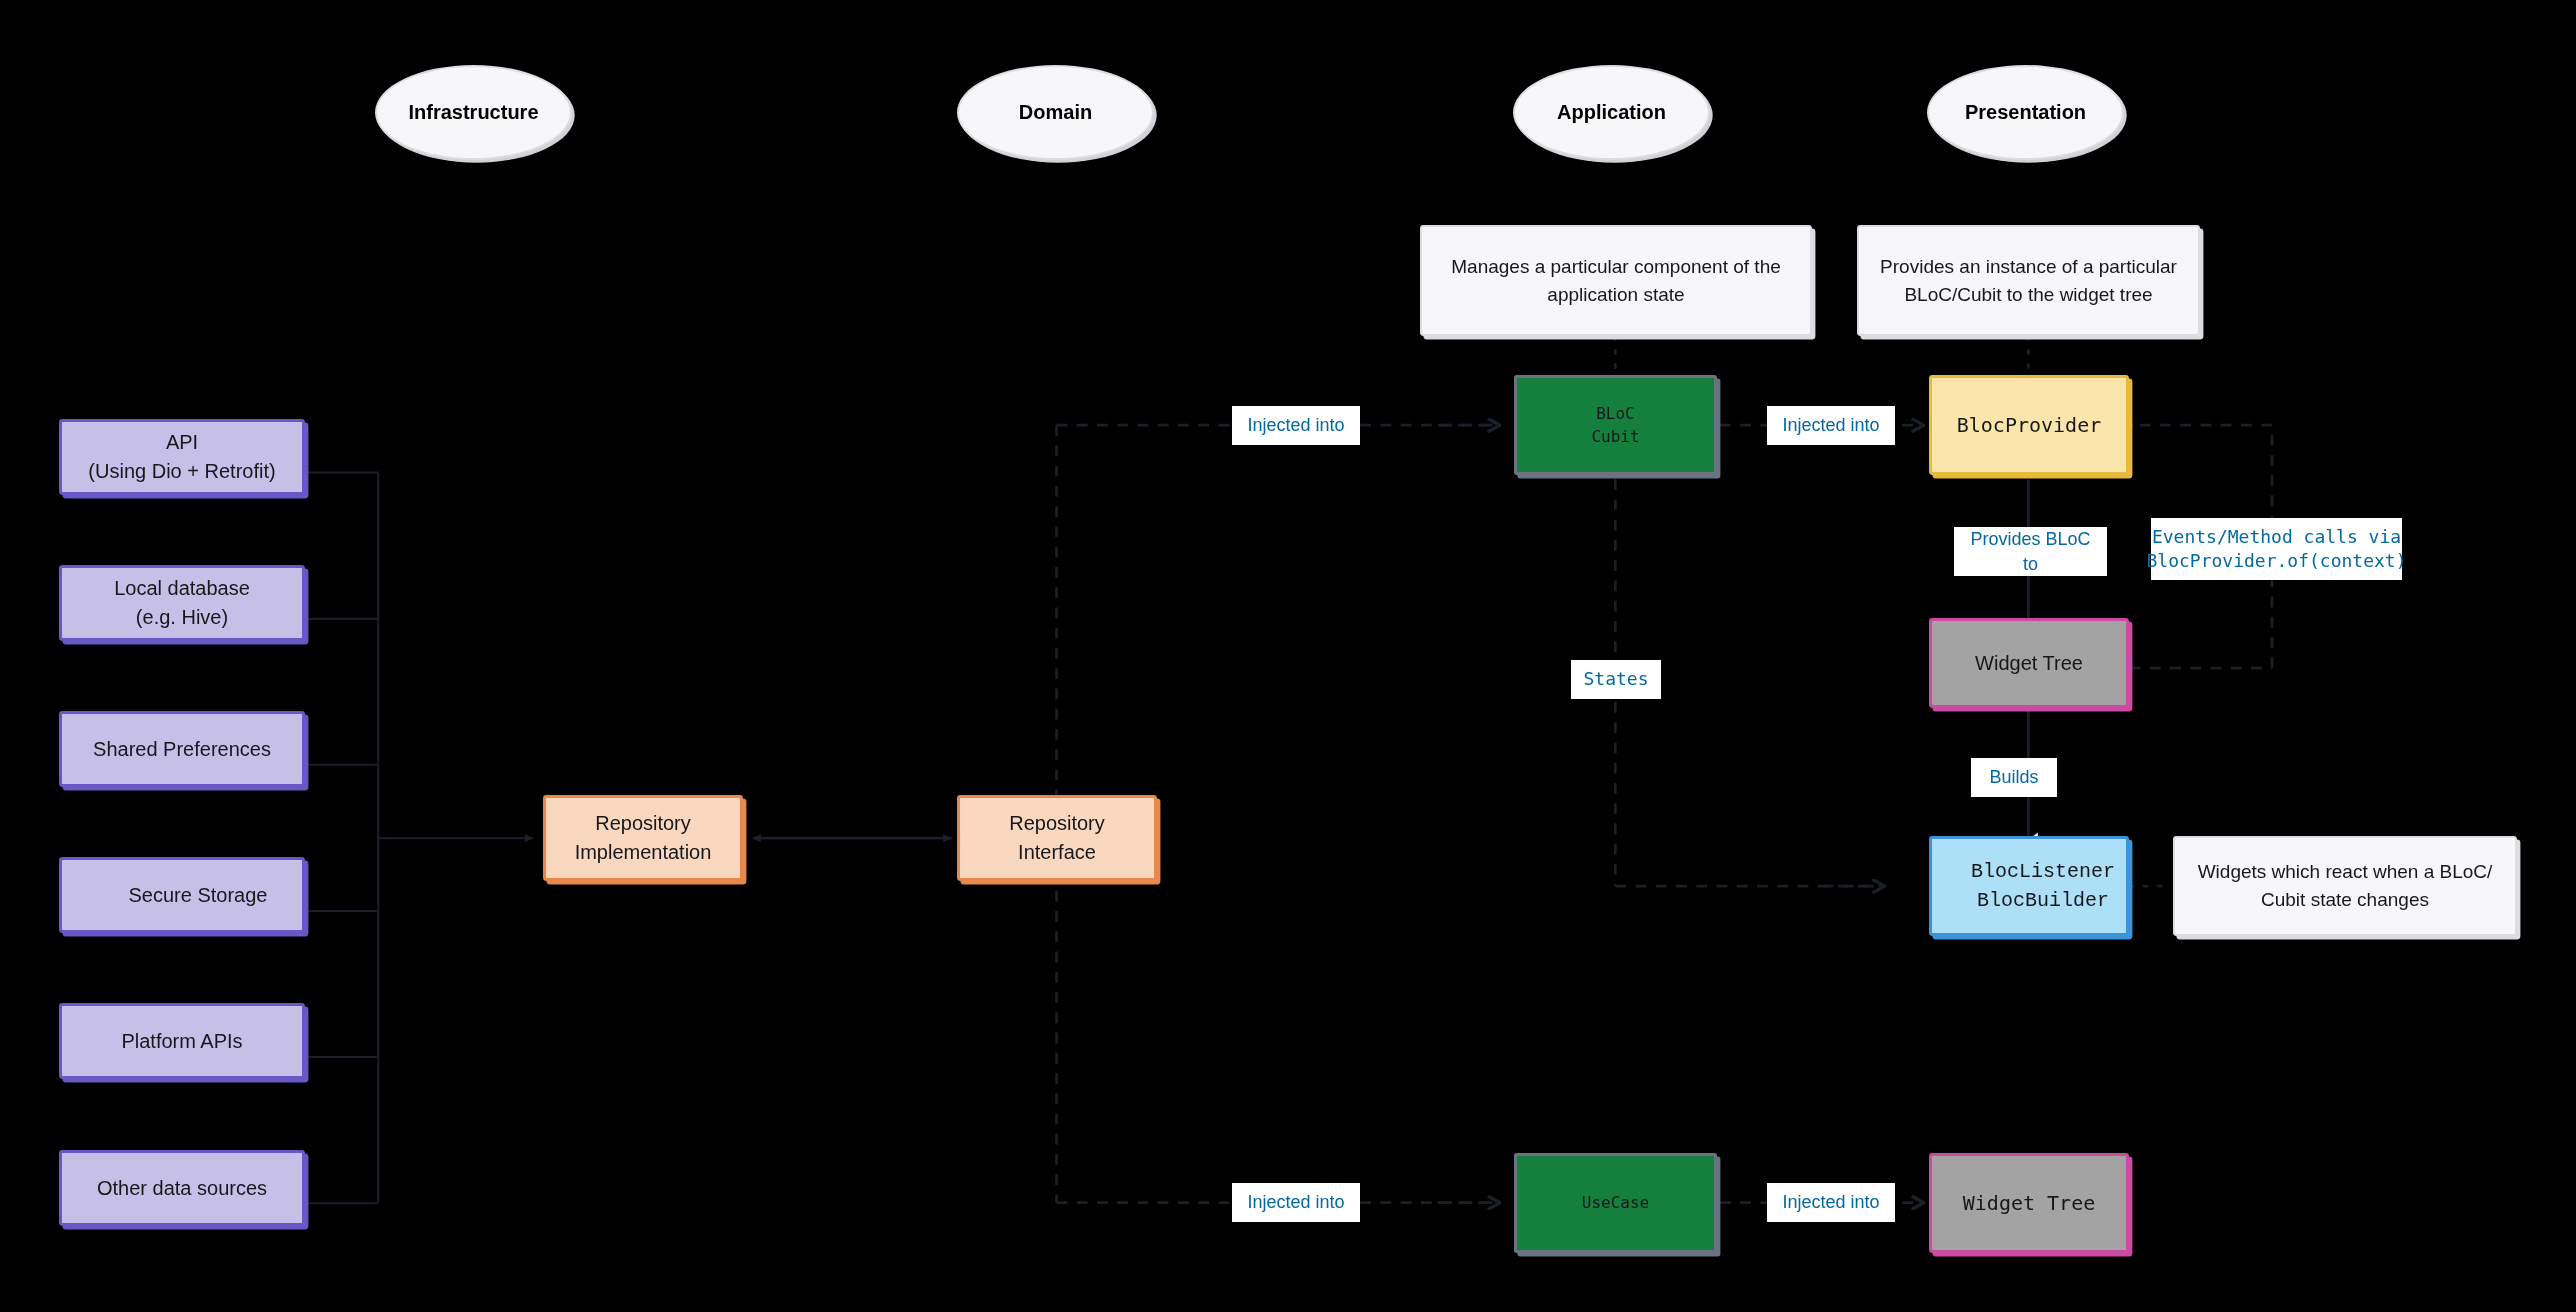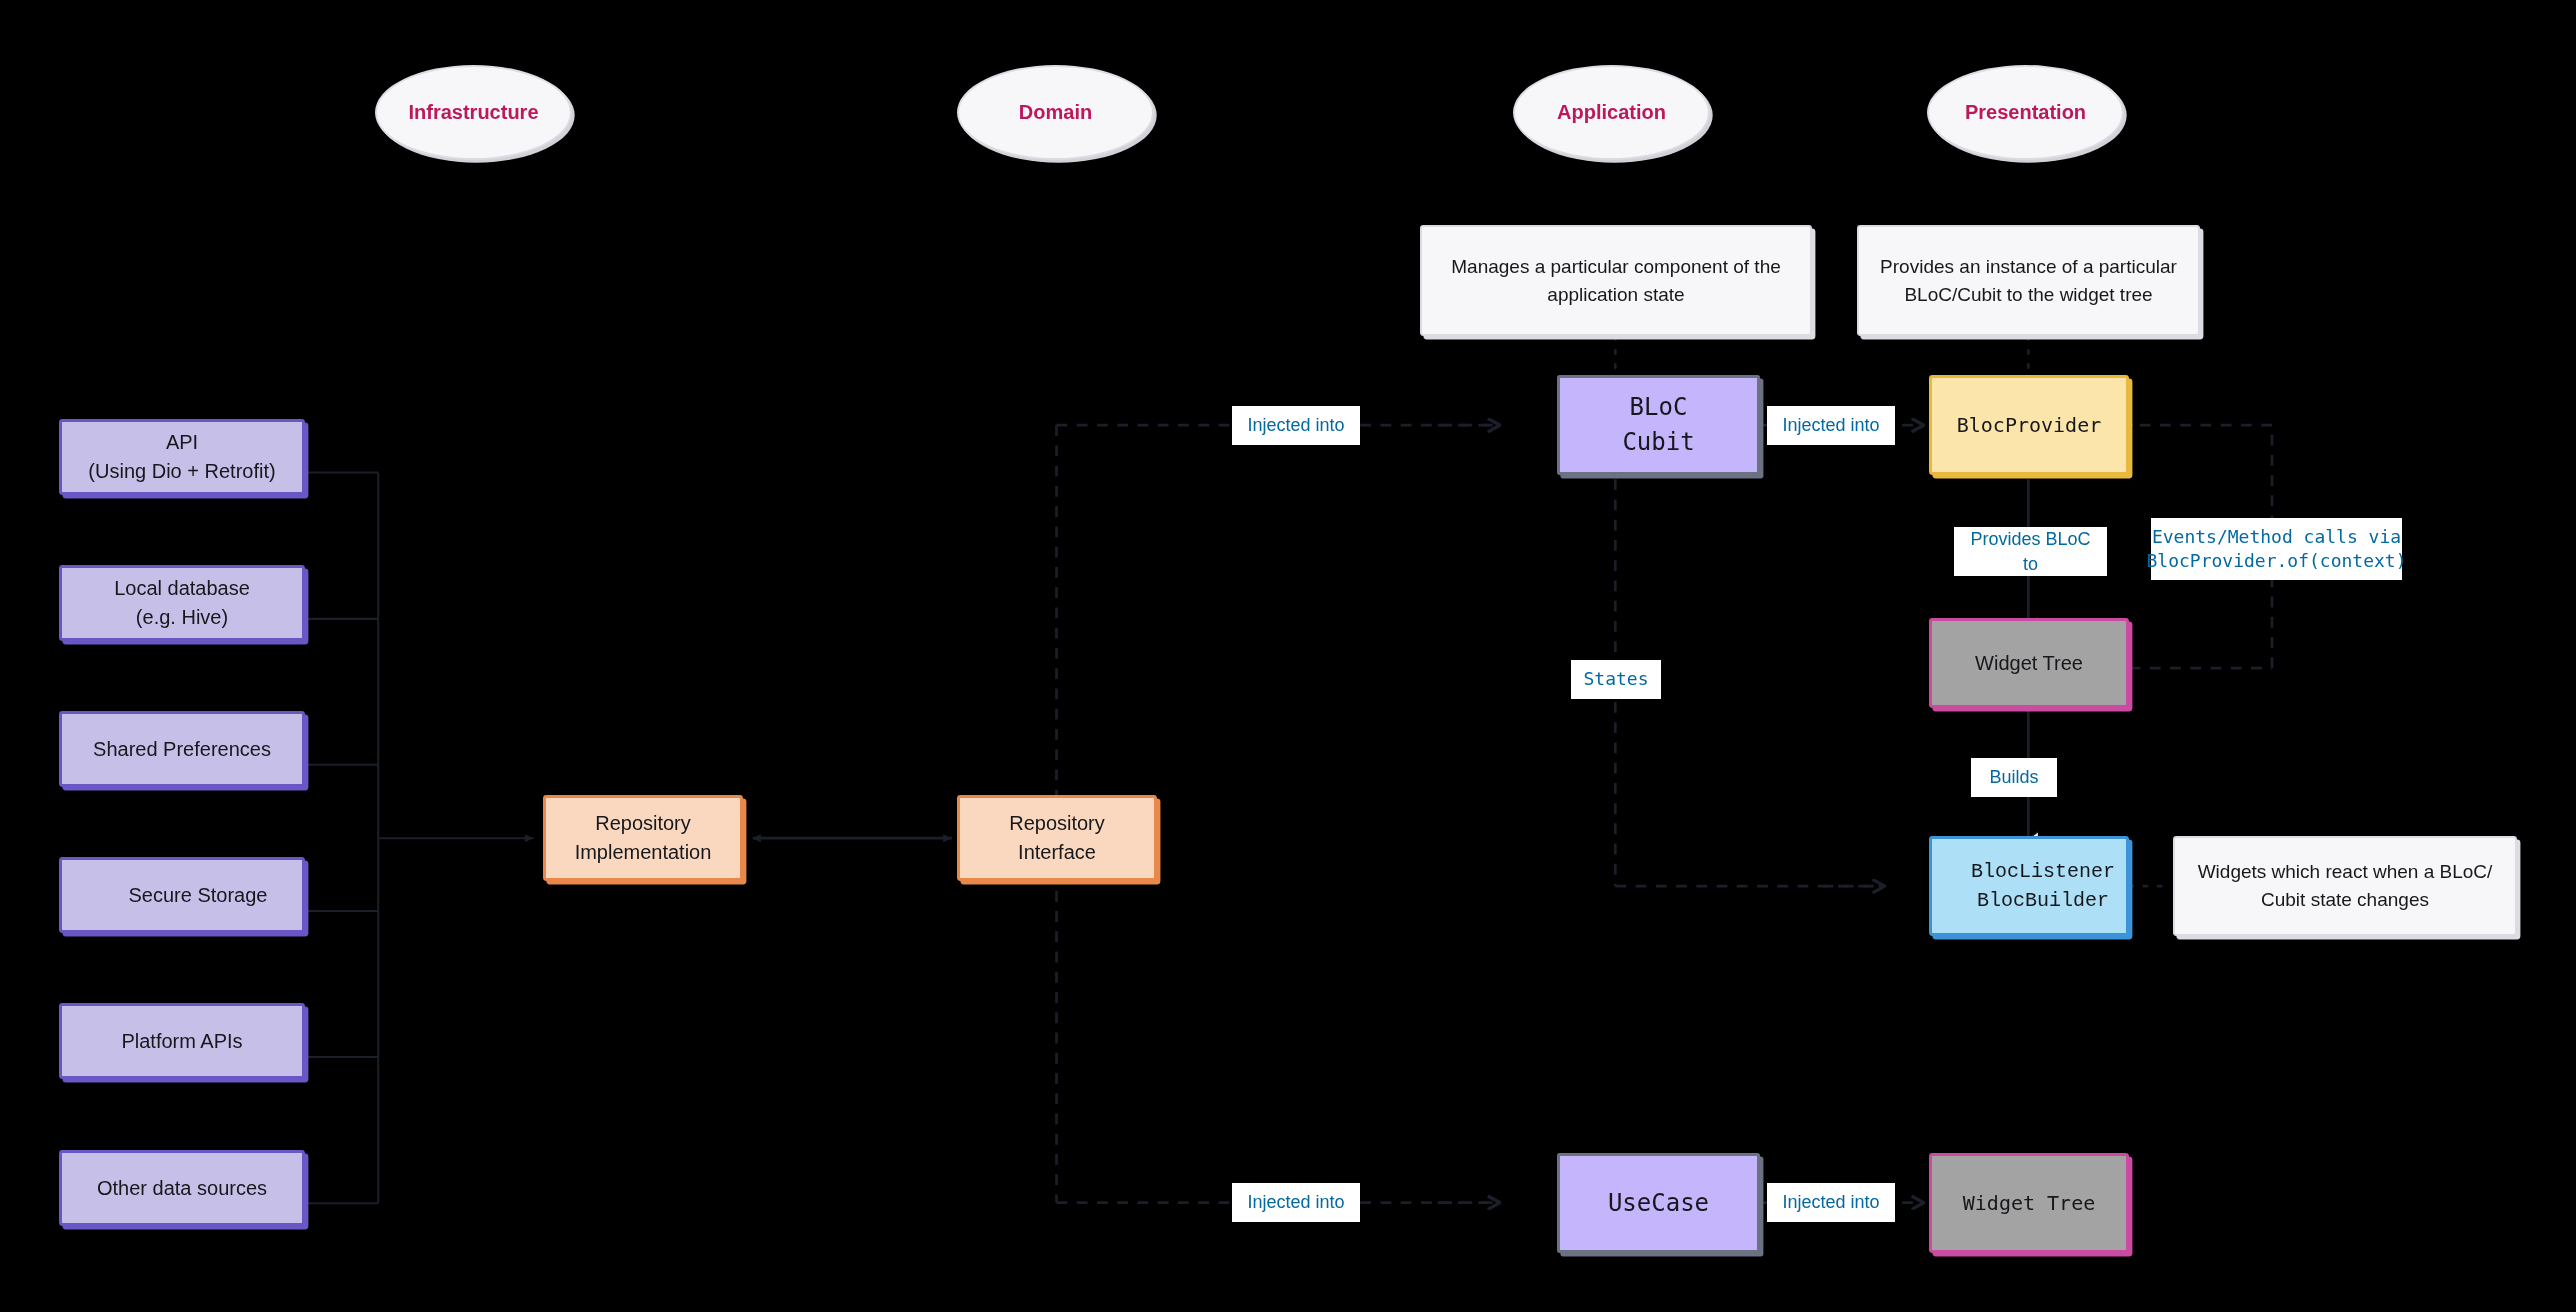--- a/index.html
+++ b/index.html
@@ -6,32 +6,32 @@
   body{width:2576px;height:1312px;overflow:hidden;
        font-family:"Liberation Sans",sans-serif;}
   #stage{position:relative;width:2576px;height:1312px;background:#000;}
   svg.layer{position:absolute;inset:0;width:2576px;height:1312px;}
 
   
   .node{position:absolute;box-sizing:border-box;display:flex;
         align-items:center;justify-content:center;text-align:center;
         line-height:1.45;white-space:pre-line;}
   .lane{border-radius:50%;background:#f7f7f9;border:2px solid #dcdce3;
-        color:#be185d;font-weight:bold;font-size:20px;
+        color:#000000;font-weight:bold;font-size:20px;
         box-shadow:2.7px 2.7px 0 rgba(220,220,227,.95);}
   .purple{background:#c6bfe8;border:3.4px solid #6a56c4;color:#17181c;
           font-size:20px;border-radius:3.4px;
           box-shadow:3.4px 3.4px 0 #6a56c4;}
   .orange{background:#fad8c0;border:3.4px solid #e8894b;color:#17181c;
           font-size:20px;border-radius:3.4px;
           box-shadow:3.4px 3.4px 0 #e8894b;}
-  .grey{background:#c4b5fd;border:3.4px solid #6b7382;color:#17181c;
-        font-size:24px;border-radius:2.7px;
+  .grey{background:#15803d;border:3.4px solid #6b7382;color:#17181c;
+        font-size:16px;border-radius:2.7px;
         box-shadow:3.4px 3.4px 0 #6b7382;
-        font-family:"DejaVu Sans Mono",monospace;margin-left:43px;}
+        font-family:"DejaVu Sans Mono",monospace;}
   .yellow{background:#fce5ab;border:3.4px solid #e8b93c;color:#17181c;
           font-size:20px;border-radius:3.4px;
           box-shadow:3.4px 3.4px 0 #e8b93c;
           font-family:"DejaVu Sans Mono",monospace;}
   .pink{background:#a3a3a3;border:3.4px solid #cc4aa2;color:#17181c;
         font-size:20px;border-radius:3.4px;
         box-shadow:3.4px 3.4px 0 #cc4aa2;}
   .pink.mono{font-family:"DejaVu Sans Mono",monospace;}
   .blue{background:#ade0f7;border:3.4px solid #3c93d8;color:#17181c;
         font-size:20px;border-radius:3.4px;

